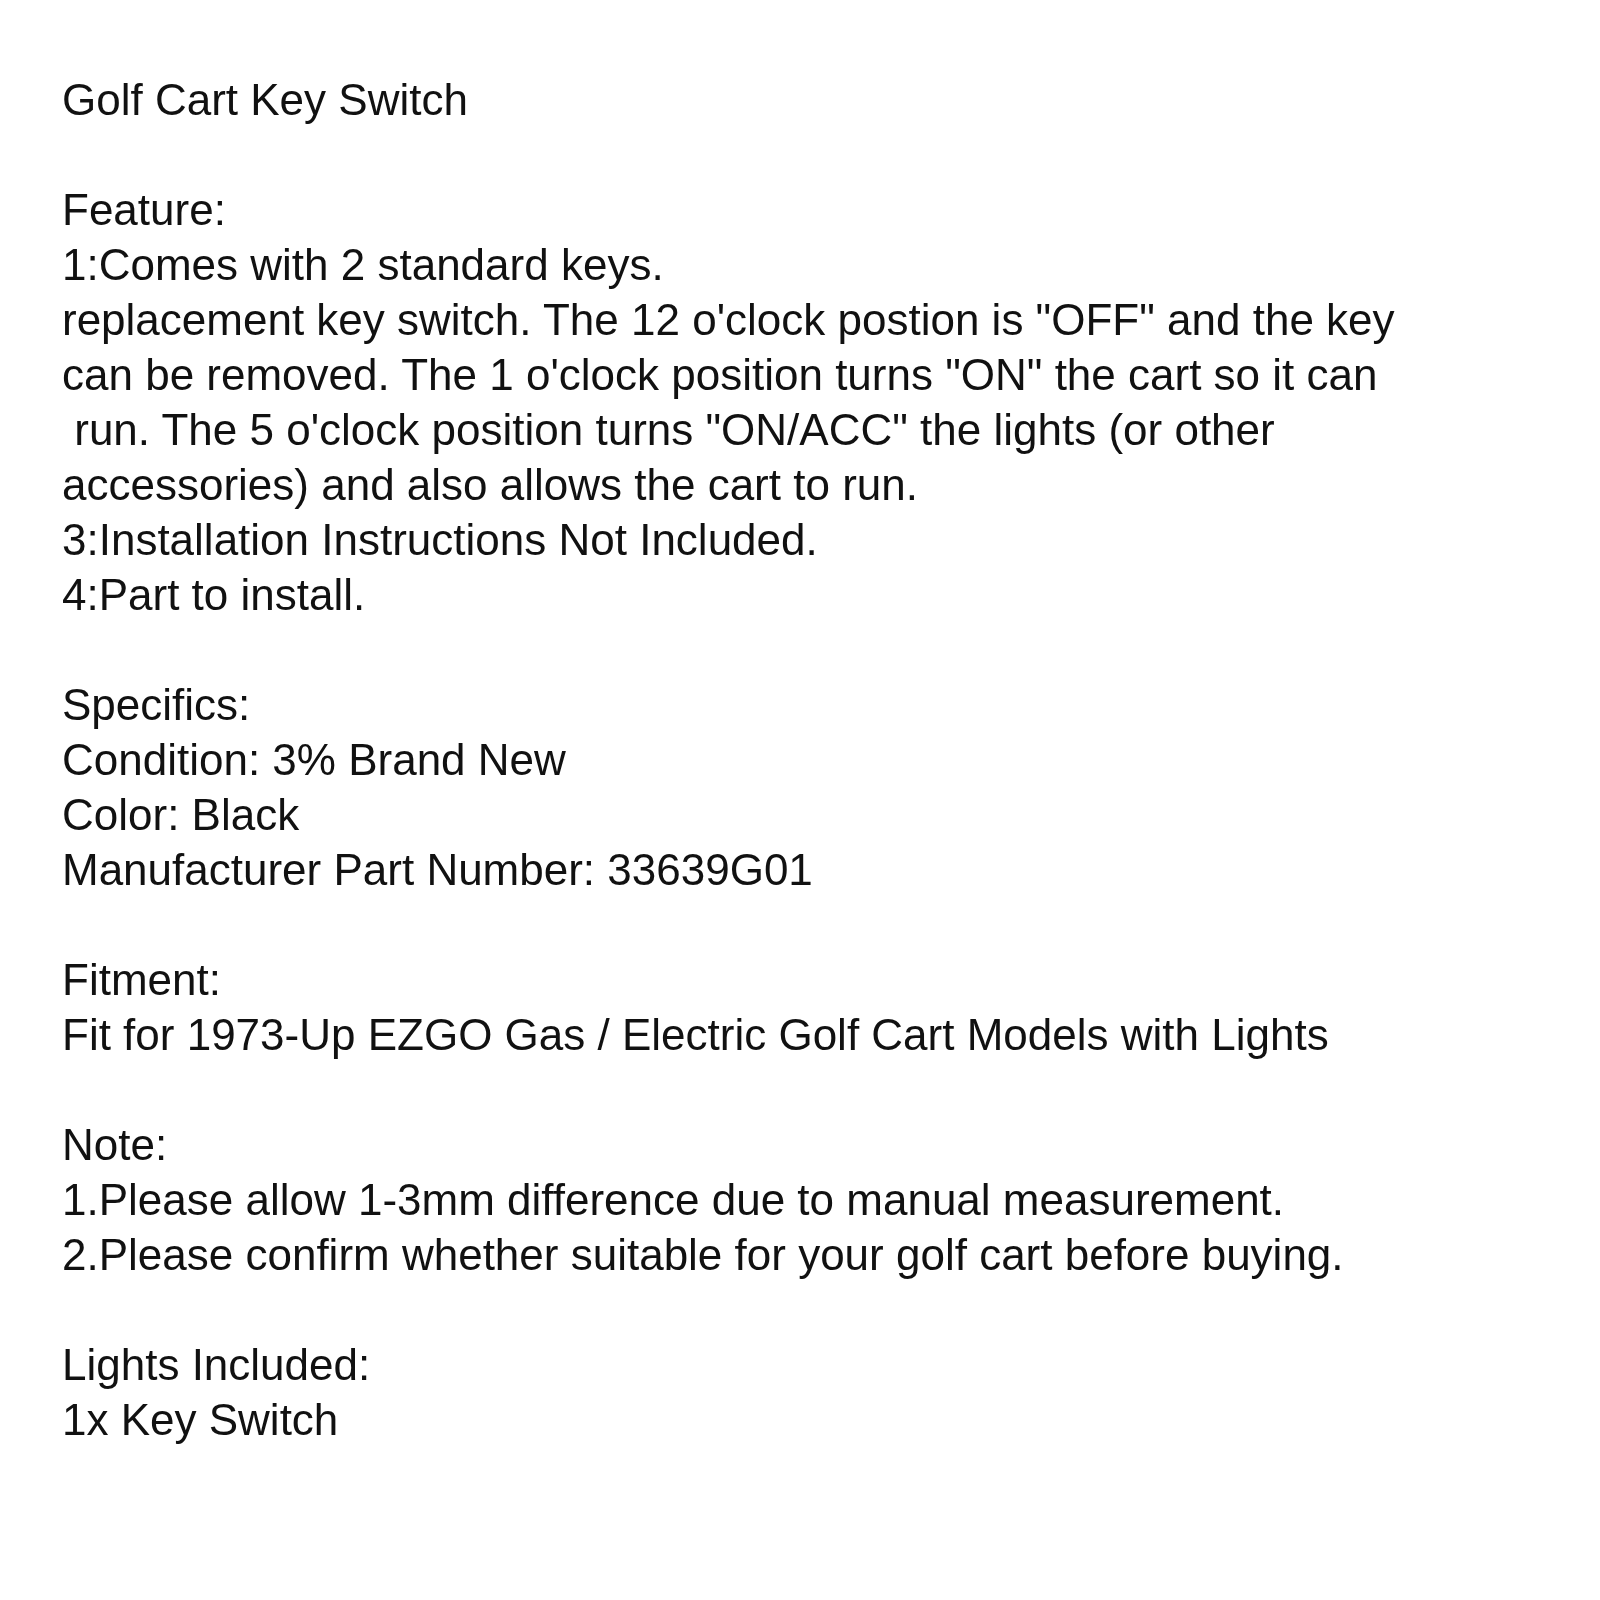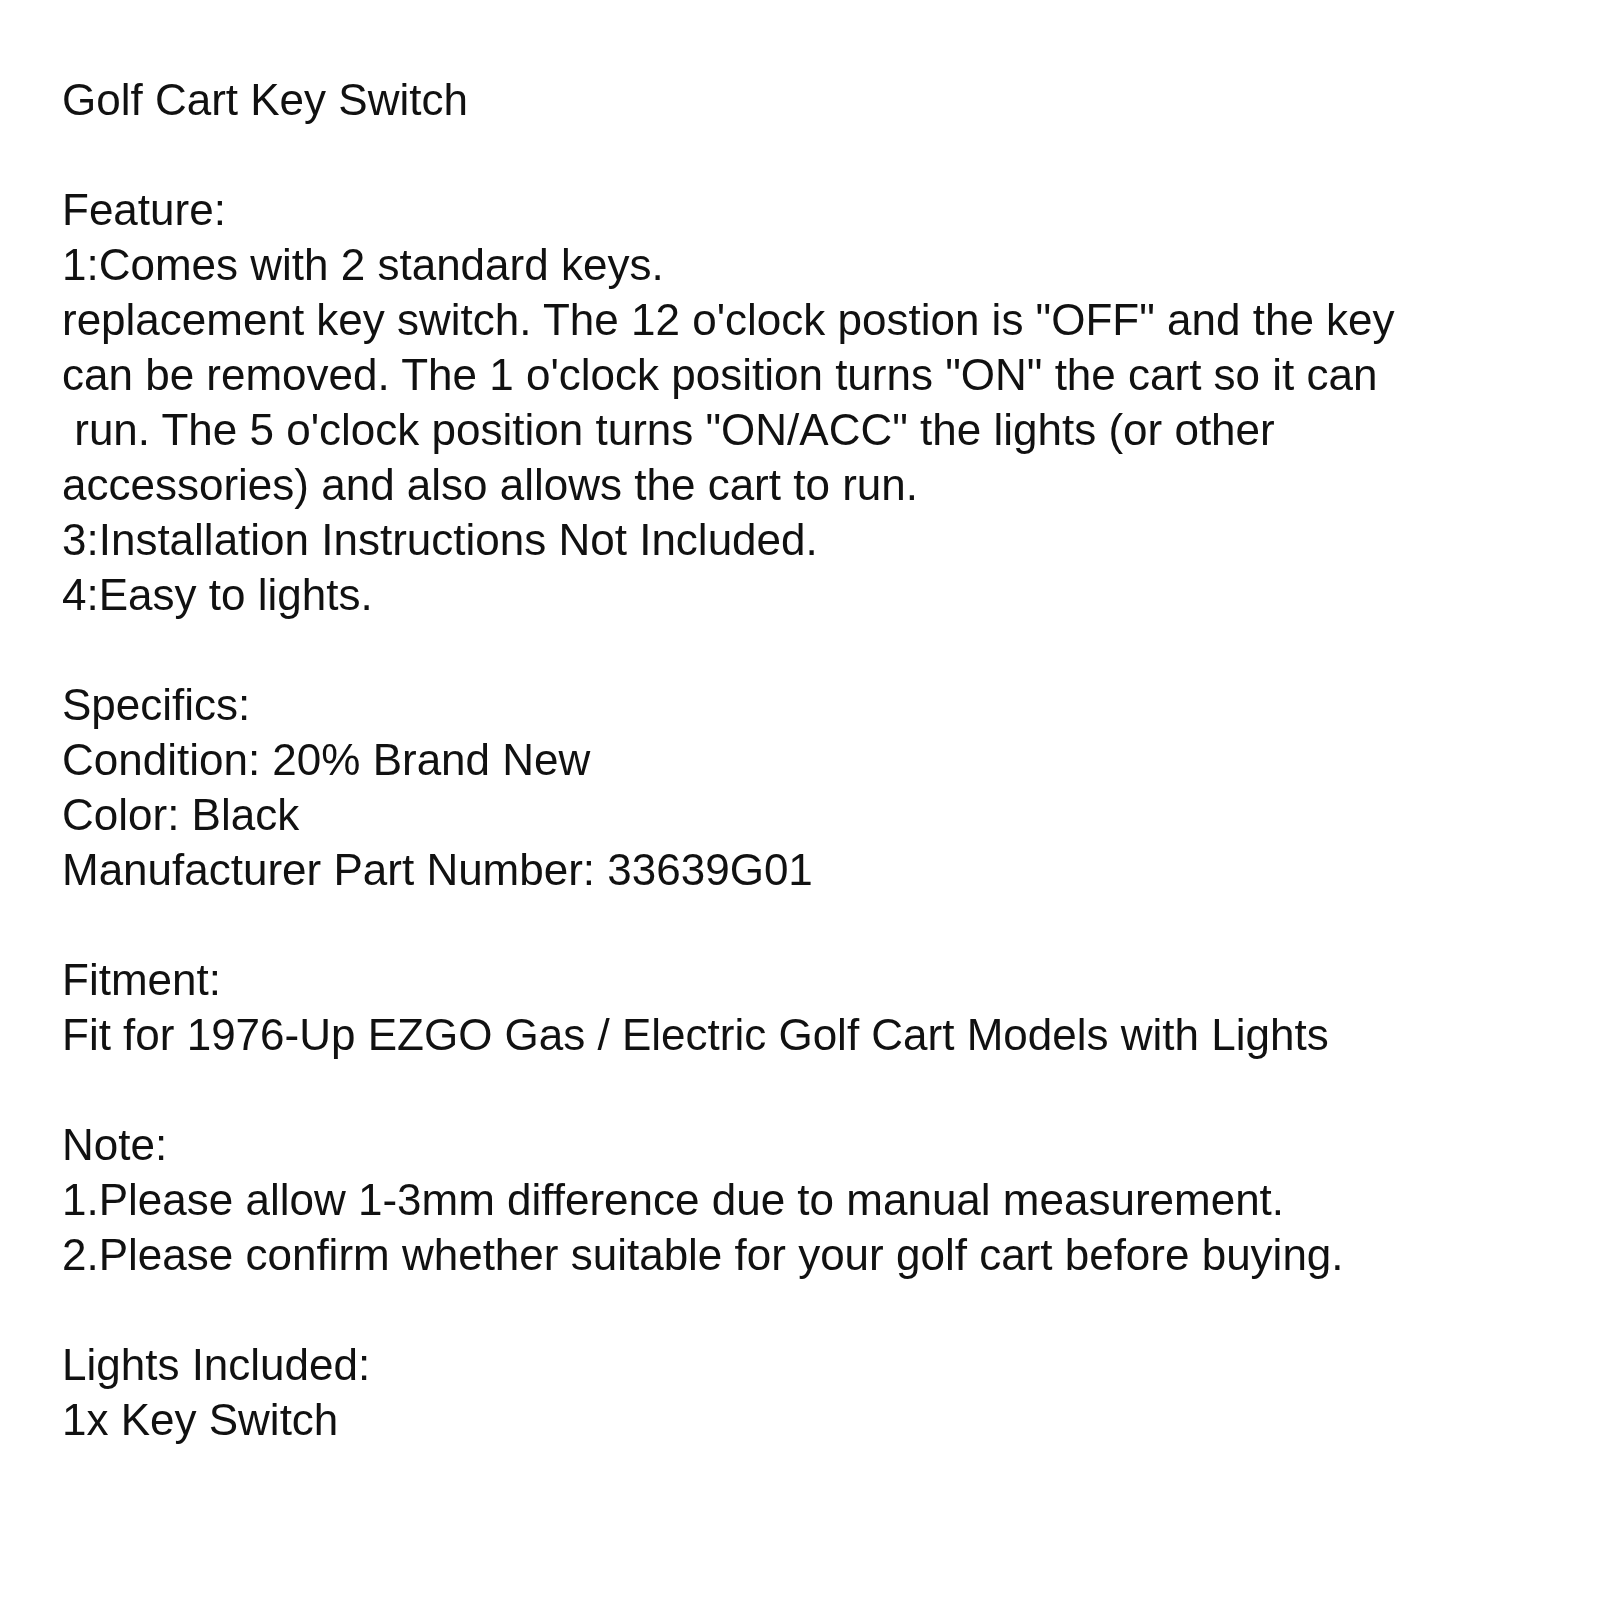--- a/index.html
+++ b/index.html
@@ -39,33 +39,33 @@
 
   <div class="gap"></div>
 
   <p class="line">Feature:</p>
   <p class="line">1:Comes with 2 standard keys.</p>
   <p class="line">replacement key switch. The 12 o'clock postion is "OFF" and the key</p>
   <p class="line">can be removed. The 1 o'clock position turns "ON" the cart so it can</p>
   <p class="line"> run. The 5 o'clock position turns "ON/ACC" the lights (or other</p>
   <p class="line">accessories) and also allows the cart to run.</p>
   <p class="line">3:Installation Instructions Not Included.</p>
-  <p class="line">4:Easy to lights.</p>
+  <p class="line">4:Part to install.</p>
 
   <div class="gap"></div>
 
   <p class="line">Specifics:</p>
-  <p class="line">Condition: 20% Brand New</p>
+  <p class="line">Condition: 3% Brand New</p>
   <p class="line">Color: Black</p>
   <p class="line">Manufacturer Part Number: 33639G01</p>
 
   <div class="gap"></div>
 
   <p class="line">Fitment:</p>
-  <p class="line">Fit for 1976-Up EZGO Gas / Electric Golf Cart Models with Lights</p>
+  <p class="line">Fit for 1973-Up EZGO Gas / Electric Golf Cart Models with Lights</p>
 
   <div class="gap"></div>
 
   <p class="line">Note:</p>
   <p class="line">1.Please allow 1-3mm difference due to manual measurement.</p>
   <p class="line">2.Please confirm whether suitable for your golf cart before buying.</p>
 
   <div class="gap"></div>
 
   <p class="line">Lights Included:</p>

